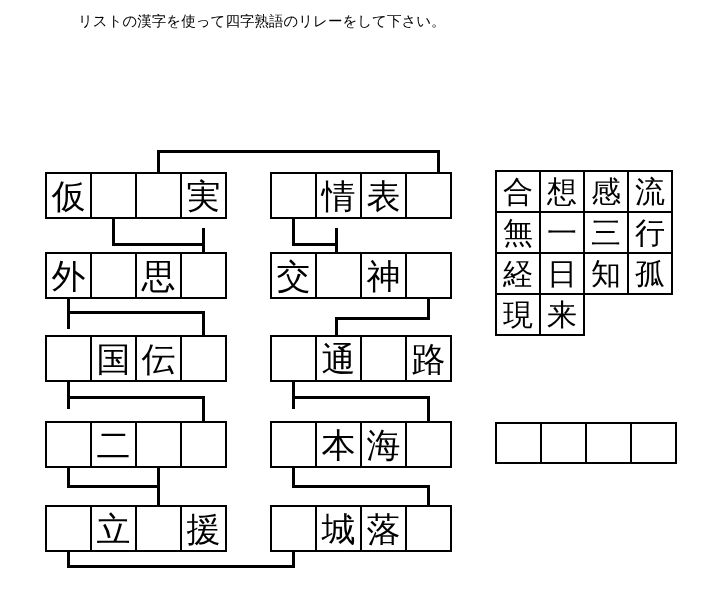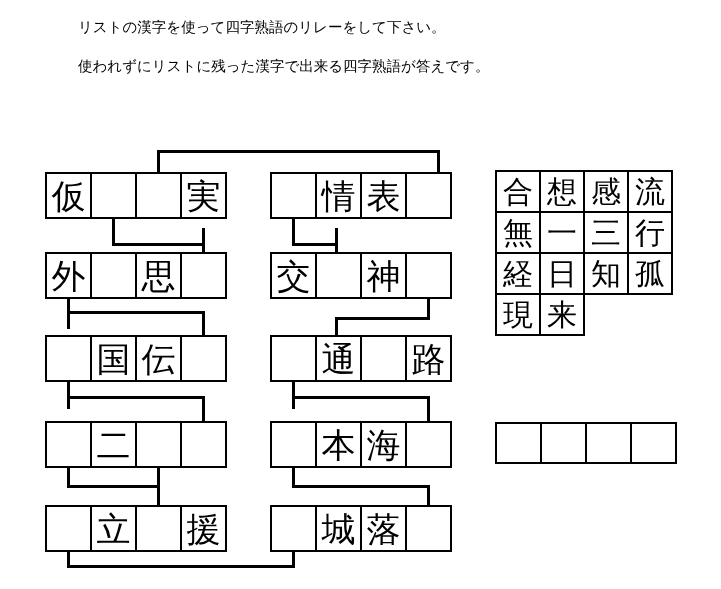--- a/index.html
+++ b/index.html
@@ -19,21 +19,21 @@
   
   #instructions {
     position: absolute;
     left: 78px;
     top: 6px;
     width: 600px;
   }
   .instruction-line {
     font-size: 14.5px;
     line-height: 18px;
-    margin: 12px 0 21px 0;
+    margin: 6px 0 21px 0;
     letter-spacing: 0px;
     white-space: nowrap;
     color: #000;
   }
 
   
   #puzzle {
     position: absolute;
     left: 0;
     top: 0;
@@ -113,21 +113,20 @@
     background: #000;
   }
   .seg-h { height: 3px; }
   .seg-v { width: 3px; }
 </style>
 </head>
 <body>
 
 <div id="instructions">
   <p class="instruction-line">リストの漢字を使って四字熟語のリレーをして下さい。</p>
-  <p class="instruction-line">使われずにリストに残った漢字で出来る四字熟語が答えです。</p>
 </div>
 
 <div id="puzzle">
 
   <div class="seg seg-v" style="left:157px; top:150px; height:24px;"></div>
   <div class="seg seg-h" style="left:157px; top:150px; width:283px;"></div>
   <div class="seg seg-v" style="left:437px; top:150px; height:24px;"></div>
 
   <div class="seg seg-v" style="left:112px; top:216px; height:30px;"></div>
   <div class="seg seg-h" style="left:112px; top:243px; width:93px;"></div>

